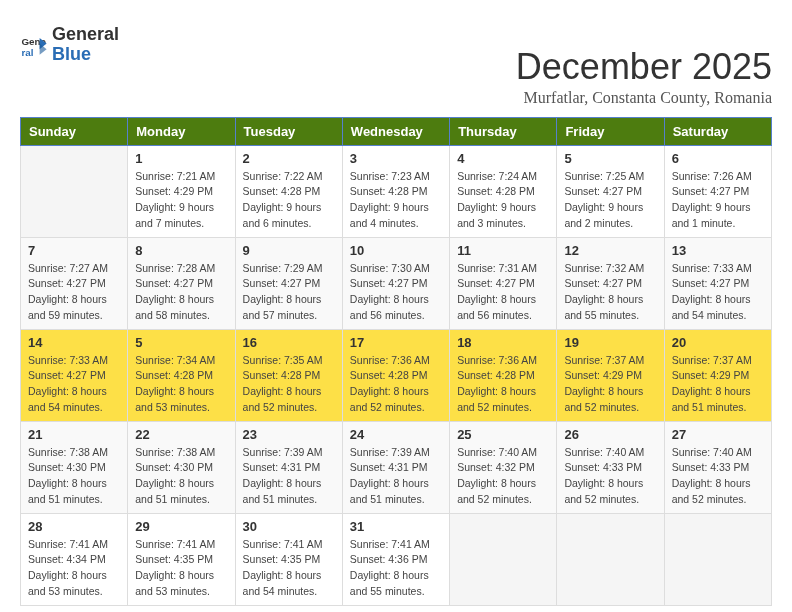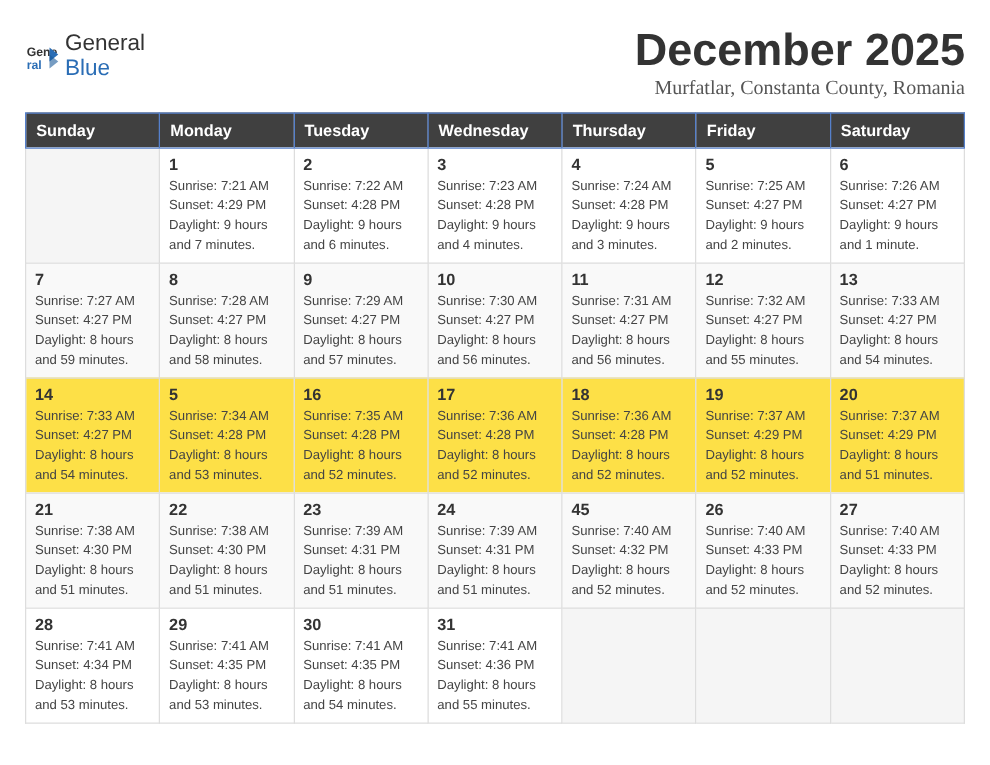--- a/index.html
+++ b/index.html
@@ -16,52 +16,53 @@
       align-items: flex-start;
       margin-bottom: 10px;
     }
     .logo {
       display: flex;
       align-items: center;
       margin-top: 5px;
     }
     .logo-text {
       font-size: 18px;
-      font-weight: normal;
+      font-weight: bold;
       line-height: 1.1;
     }
     .logo-general { color: #333; }
     .logo-blue { color: #2a6db5; }
     .logo-icon {
       width: 28px;
       height: 28px;
       margin-right: 4px;
     }
     .title-area {
       text-align: right;
     }
     .month-title {
       font-size: 36px;
-      font-weight: bold;
+      font-weight: normal;
       color: #333;
       line-height: 1.1;
+      margin-top: 27px;
     }
     .location-title {
       font-size: 16px;
       color: #555;
       margin-top: 2px;
       font-family: Liberation Serif, serif;
     }
     .calendar {
       width: 100%;
       border-collapse: collapse;
       border: 1px solid #ccc;
     }
     .calendar th {
-      background-color: #404040;
+      background-color: #4d7c0f;
       color: #fff;
       text-align: left;
       padding: 6px 8px;
       font-size: 13px;
       border: 1px solid #5580cc;
     }
     .calendar td {
       vertical-align: top;
       padding: 5px 7px;
       border: 1px solid #ddd;
@@ -230,21 +231,21 @@
         </td>
         <td>
           <span class="day-number">23</span>
           <div class="day-info">Sunrise: 7:39 AM<br>Sunset: 4:31 PM<br>Daylight: 8 hours and 51 minutes.</div>
         </td>
         <td>
           <span class="day-number">24</span>
           <div class="day-info">Sunrise: 7:39 AM<br>Sunset: 4:31 PM<br>Daylight: 8 hours and 51 minutes.</div>
         </td>
         <td>
-          <span class="day-number">45</span>
+          <span class="day-number">25</span>
           <div class="day-info">Sunrise: 7:40 AM<br>Sunset: 4:32 PM<br>Daylight: 8 hours and 52 minutes.</div>
         </td>
         <td>
           <span class="day-number">26</span>
           <div class="day-info">Sunrise: 7:40 AM<br>Sunset: 4:33 PM<br>Daylight: 8 hours and 52 minutes.</div>
         </td>
         <td>
           <span class="day-number">27</span>
           <div class="day-info">Sunrise: 7:40 AM<br>Sunset: 4:33 PM<br>Daylight: 8 hours and 52 minutes.</div>
         </td>

